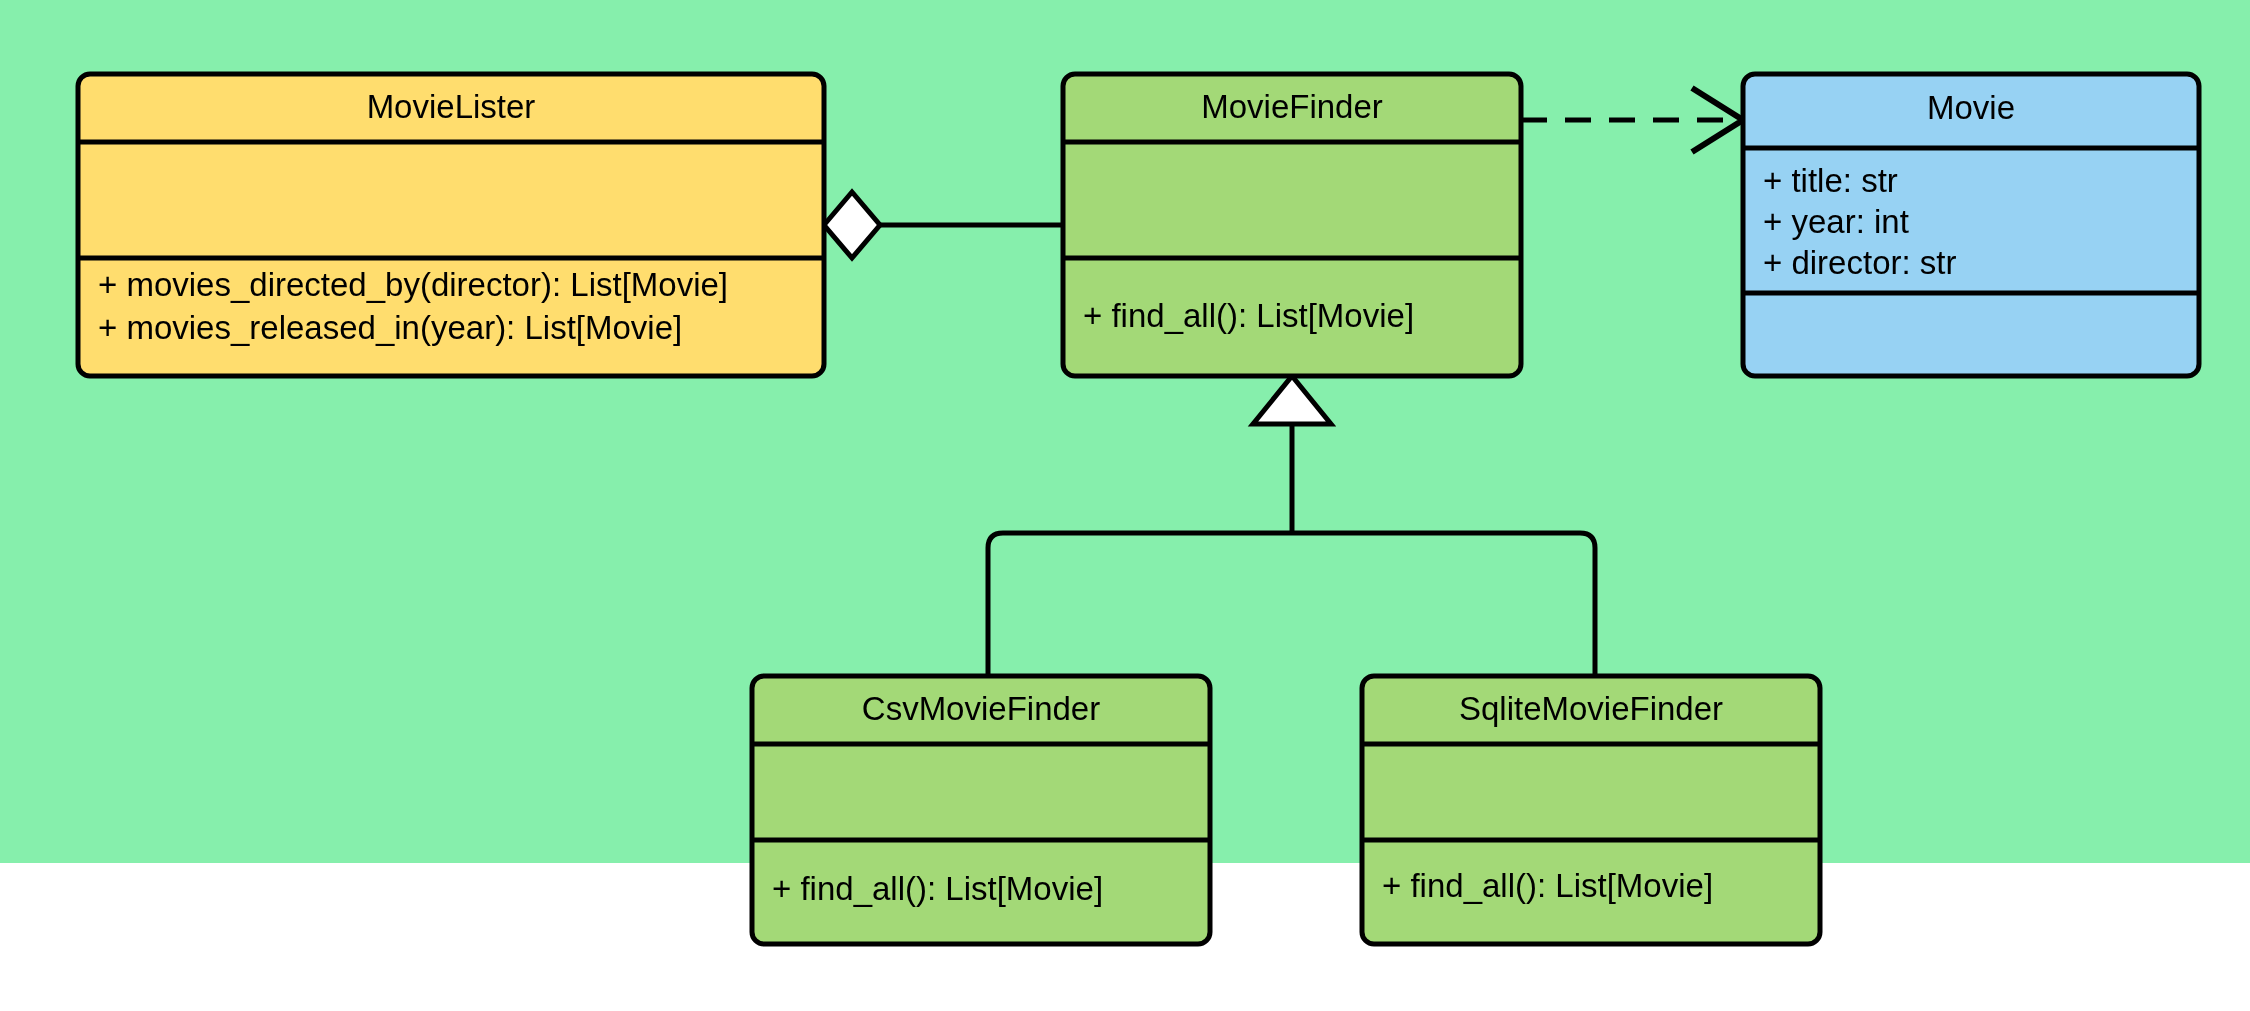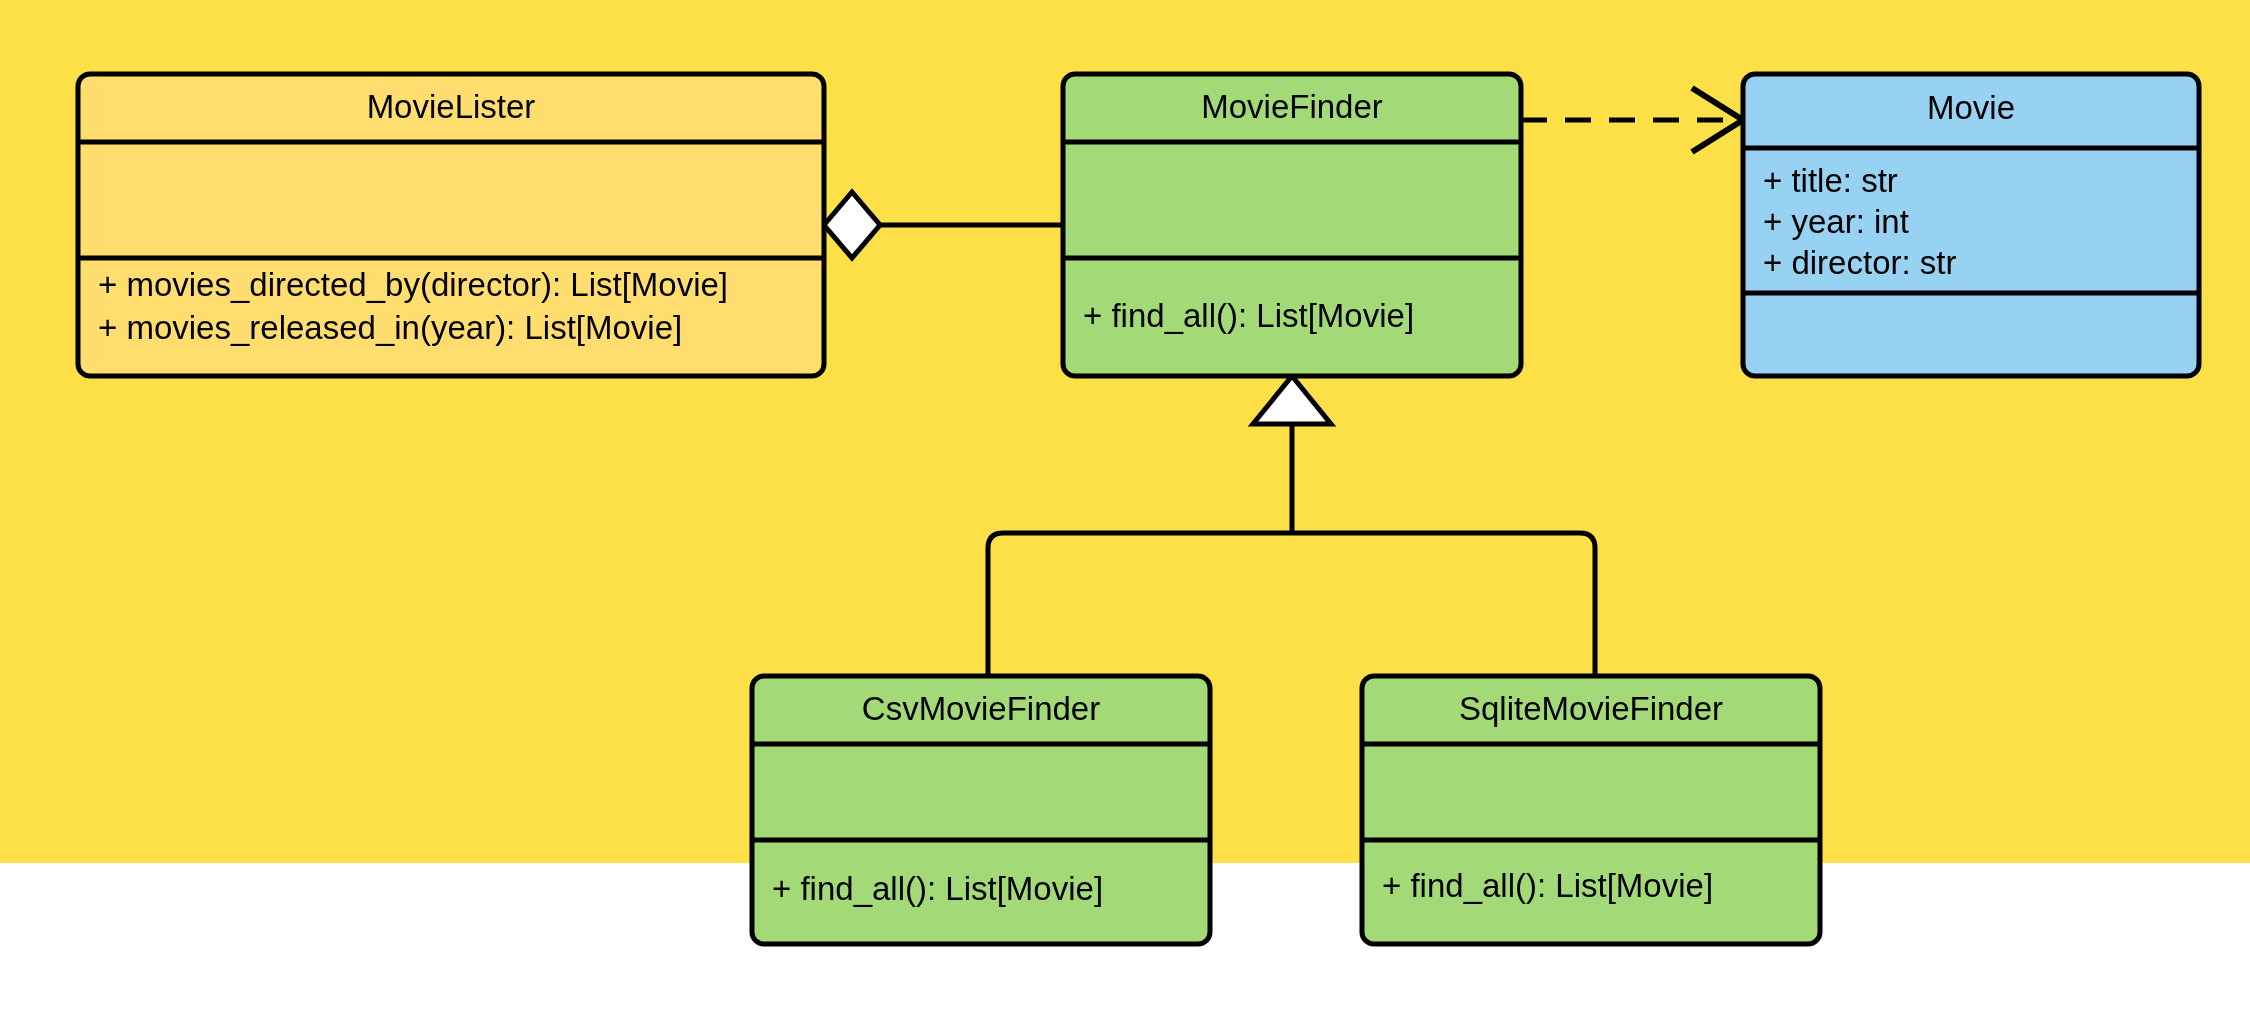--- a/index.html
+++ b/index.html
@@ -10,21 +10,21 @@
   body {
     width: 2250px;
     height: 1011px;
     font-family: "Liberation Sans", sans-serif;
     overflow: hidden;
   }
   #diagram-root {
     position: relative;
     width: 2250px;
     height: 863px;
-    background: #fde047;
+    background: #86efac;
   }
   svg#uml-canvas {
     display: block;
     width: 2250px;
     height: 1011px;
   }
   .cls-box {
     stroke: #000000;
     stroke-width: 5;
   }

